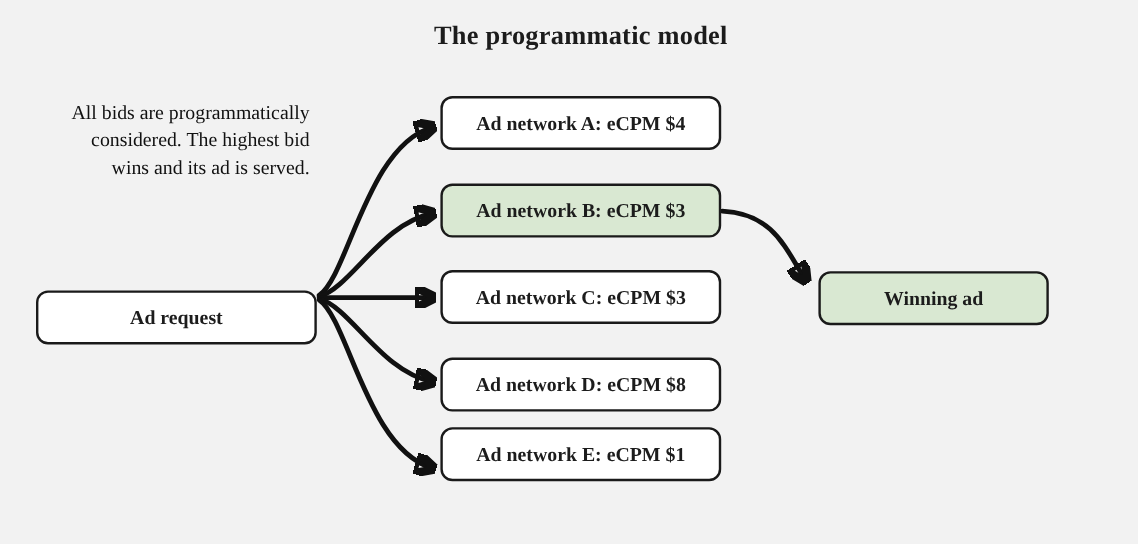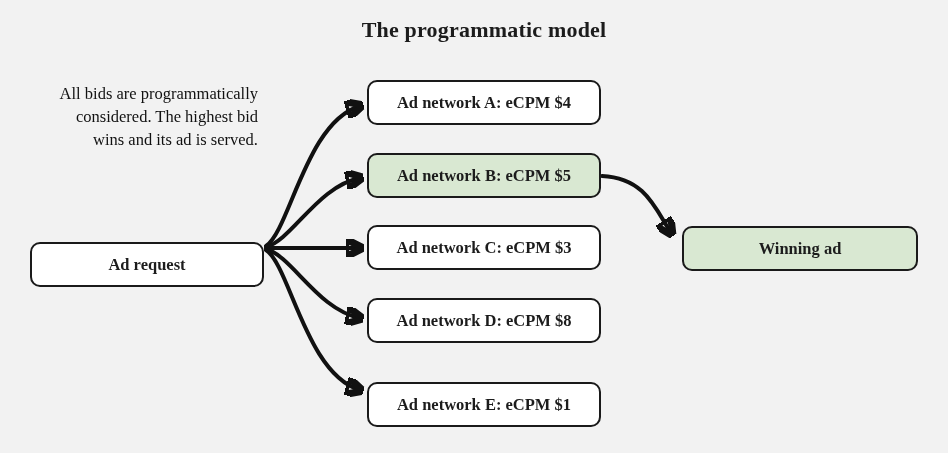--- a/index.html
+++ b/index.html
@@ -68,22 +68,22 @@
     color: var(--text);
     text-align: center;
   }
   .box.highlight { background: var(--highlight-bg); }
   .ad-request { left: 30px;  top: 242px; width: 234px; height: 45px; }
   .network    { left: 367px; width: 234px; height: 45px; }
   .net-0 { top: 80px; }
   .net-1 { top: 153px; }
   .net-2 { top: 225px; }
   .net-3 { top: 298px; }
-  .net-4 { top: 382px; }
-  .winning-ad { left: 682px; top: 226px; width: 236px; height: 45px; justify-content: center; }
+  .net-4 { top: 356px; }
+  .winning-ad { left: 682px; top: 226px; width: 192px; height: 45px; justify-content: center; }
 </style>
 </head>
 <body>
 
 <div class="canvas">
 
   <h1 class="title">The programmatic model</h1>
 
   <div class="annotation">
     <div>All bids are programmatically</div>
@@ -106,21 +106,21 @@
   </svg>
 
   <div class="box ad-request">
     <span>Ad request</span>
   </div>
 
   <div class="box network net-0">
     <span>Ad network A: eCPM $4</span>
   </div>
   <div class="box network net-1 highlight">
-    <span>Ad network B: eCPM $5</span>
+    <span>Ad network B: eCPM $3</span>
   </div>
   <div class="box network net-2">
     <span>Ad network C: eCPM $3</span>
   </div>
   <div class="box network net-3">
     <span>Ad network D: eCPM $8</span>
   </div>
   <div class="box network net-4">
     <span>Ad network E: eCPM $1</span>
   </div>

